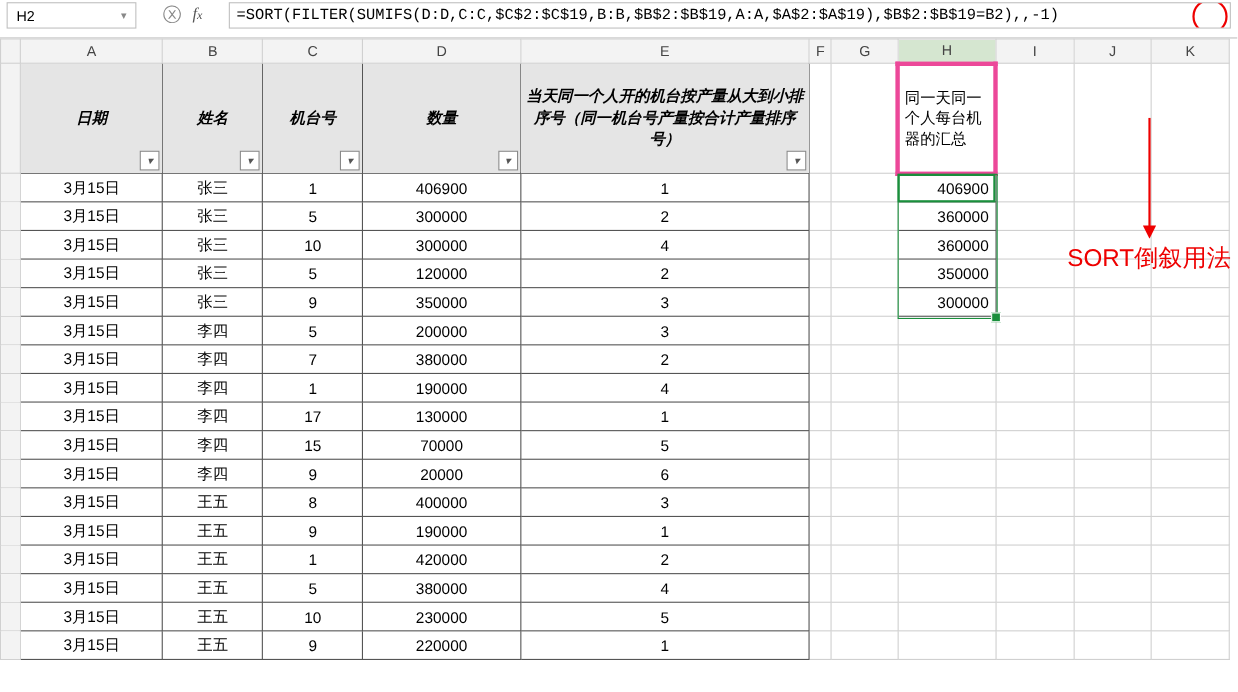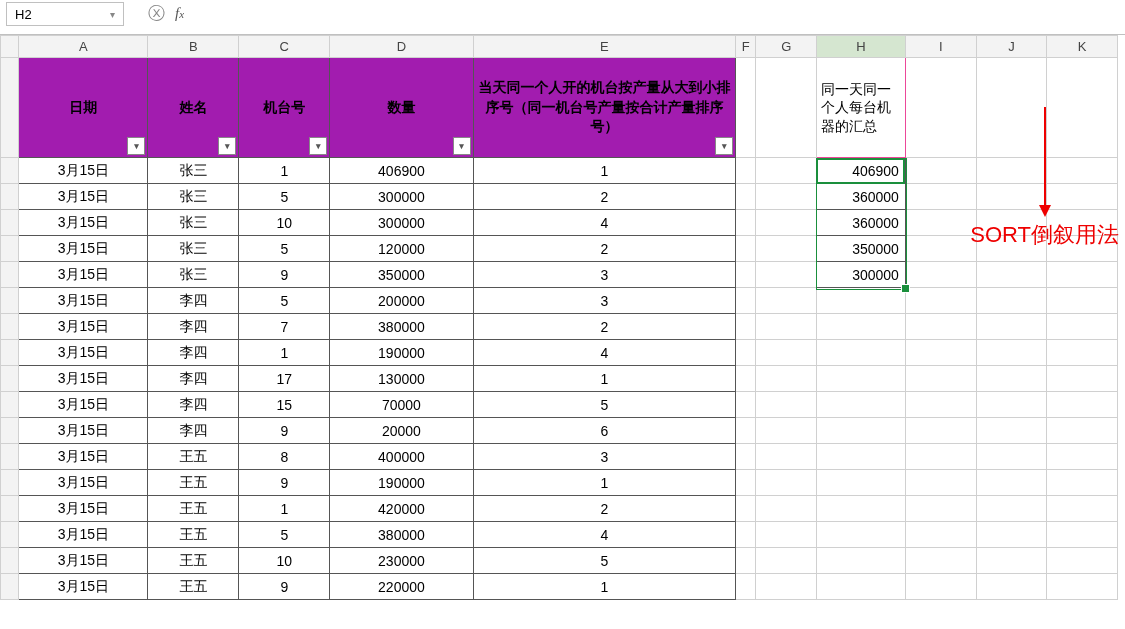--- a/index.html
+++ b/index.html
@@ -106,48 +106,49 @@
   col.cE { width:260px; }
   col.cF { width:20px; }
   col.cG { width:60px; }
   col.cH { width:88px; }
   col.cI { width:70px; }
   col.cJ { width:70px; }
   col.cK { width:70px; }
   
   
   tr.hdr td.hcell {
-    background:#a21caf;
+    background:#e5e5e5;
     border:1px solid #555;
     font-weight:bold;
     height:100px;
     white-space: normal;
     line-height:1.4;
     position:relative;
+    font-style:italic;
   }
   tr.hdr td.hcell .filter-btn,
   tr.data td .filter-btn {
     position:absolute;
     right:2px;
     bottom:2px;
     width:16px;
     height:16px;
     border:1px solid #888;
     background:#fff;
     font-size:9px;
     display:flex;
     align-items:center;
     justify-content:center;
     color:#555;
     cursor:pointer;
   }
   tr.hdr td.plain { height:100px; border:1px solid #d0d0d0; background:#fff; }
   tr.hdr td.h-note {
     height:100px;
-    border:1px solid #ec4899;
+    border:4px solid #ec4899;
     white-space: normal;
     font-size:14px;
     text-align:left;
     padding:4px;
     line-height:1.3;
   }
 
   tr.data td.bordered {
     border:1px solid #555;
   }
@@ -197,20 +198,24 @@
 <body>
 
 <div class="fxbar">
   <div class="namebox">
     <span>H2</span>
     <span class="caret">▾</span>
   </div>
   <div class="fx-icons">
     <span class="fx-cancel">ⓧ</span>
     <span class="fx-label">f<span style="font-size:11px;">x</span></span>
+  </div>
+  <div class="formula-input">
+    <span class="formula-text">=SORT(FILTER(SUMIFS(D:D,C:C,$C$2:$C$19,B:B,$B$2:$B$19,A:A,$A$2:$A$19),$B$2:$B$19=B2),,-1)</span>
+    <span class="red-circle"></span>
   </div>
 </div>
 
 <div class="grid-wrapper" style="position:relative;">
 <table class="sheet">
   <colgroup>
     <col class="rh">
         <col class="cA">
         <col class="cB">
         <col class="cC">

